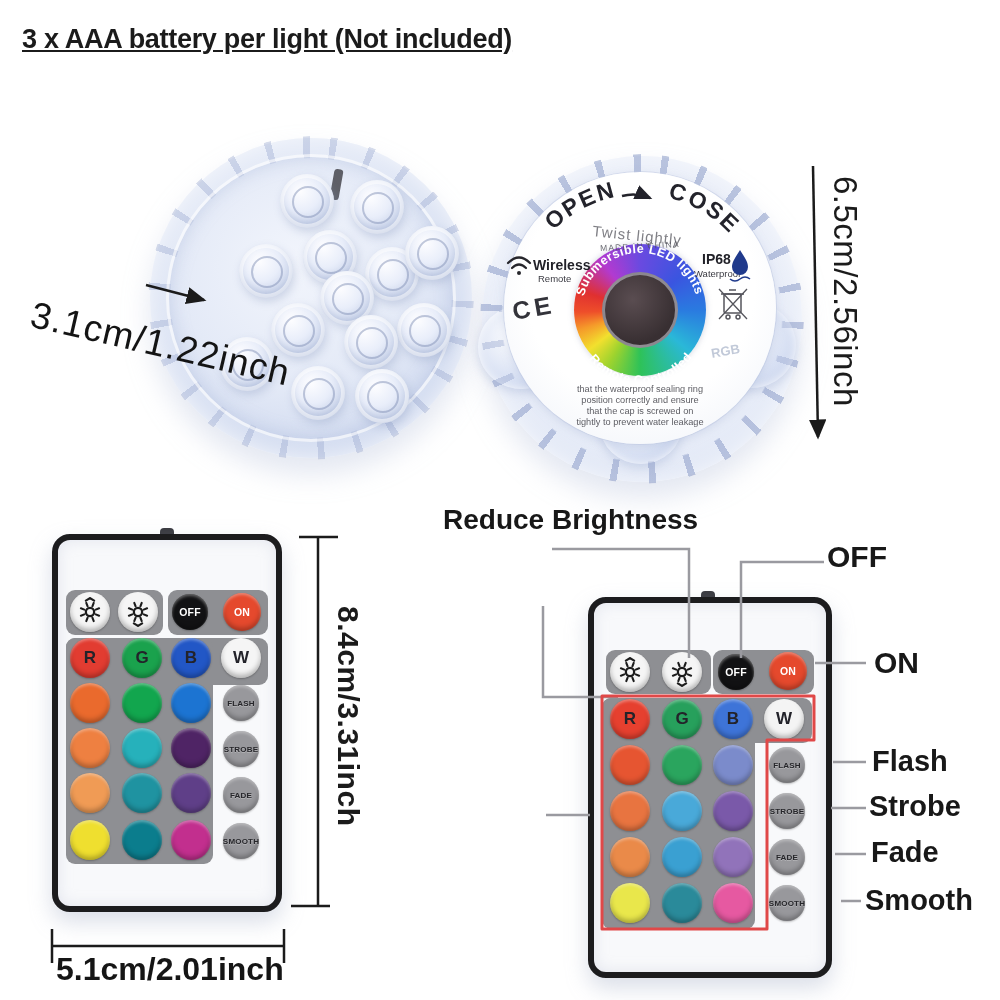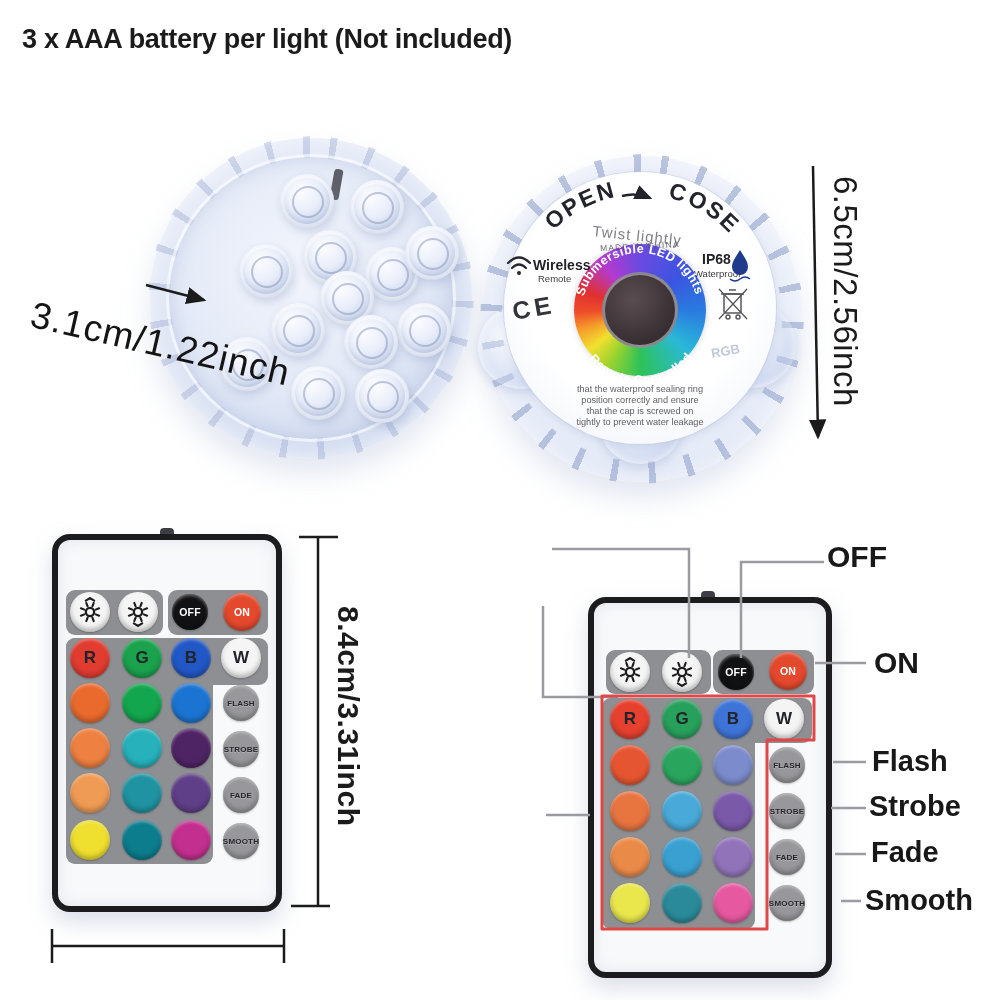--- a/index.html
+++ b/index.html
@@ -62,38 +62,40 @@
   .bright{background:#f5f5f5;border-radius:50%;}
   .nub{position:absolute;background:#3a3a40;border-radius:4px 4px 0 0;}
   #overlay{position:absolute;left:0;top:0;z-index:5;pointer-events:none;}
   svg text{font-family:"Liberation Sans","DejaVu Sans",sans-serif;}
 </style>
 </head>
 <body>
 
 <div id="canvas">
 
-  <div class="hdr" style="left:22px;top:24px;">3 x AAA battery per light (Not included)</div>
+  <div class="hdr" style="left:22px;top:24px;text-decoration:underline;">3 x AAA battery per light (Not included)</div>
 
   <div class="puck puck-left"></div>
   <div class="slot"></div>
 
   <div class="foot" style="left:478px;top:305px;width:88px;height:84px;"></div>
   <div class="foot" style="left:600px;top:386px;width:82px;height:78px;"></div>
   <div class="foot" style="left:706px;top:302px;width:90px;height:86px;"></div>
   <div class="puck puck-right" style="background:none;box-shadow:none;"></div>
   <div class="puck puck-right" style="z-index:0;"></div>
   <div class="sticker"></div>
   <div class="rainbow"></div>
   <div class="ir-center"></div>
 
   <div class="label31">3.1cm/1.22inch</div>
   <div class="vlabel label65">6.5cm/2.56inch</div>
   <div class="vlabel label84">8.4cm/3.31inch</div>
-
+  <div class="label51">5.1cm/2.01inch</div>
+
+  <div class="ann" style="left:443px;top:504px;font-size:28px;">Reduce Brightness</div>
   <div class="ann" style="left:827px;top:540px;font-size:30px;">OFF</div>
   <div class="ann" style="left:874px;top:646px;font-size:30px;">ON</div>
   <div class="ann" style="left:872px;top:745px;font-size:29px;">Flash</div>
   <div class="ann" style="left:869px;top:790px;font-size:29px;">Strobe</div>
   <div class="ann" style="left:871px;top:836px;font-size:29px;">Fade</div>
   <div class="ann" style="left:865px;top:884px;font-size:29px;">Smooth</div>
 
   <svg id="overlay" width="1000" height="1000" viewBox="0 0 1000 1000">
     <defs>
       <marker id="arrB" markerWidth="10" markerHeight="10" refX="7" refY="3.5" orient="auto">

